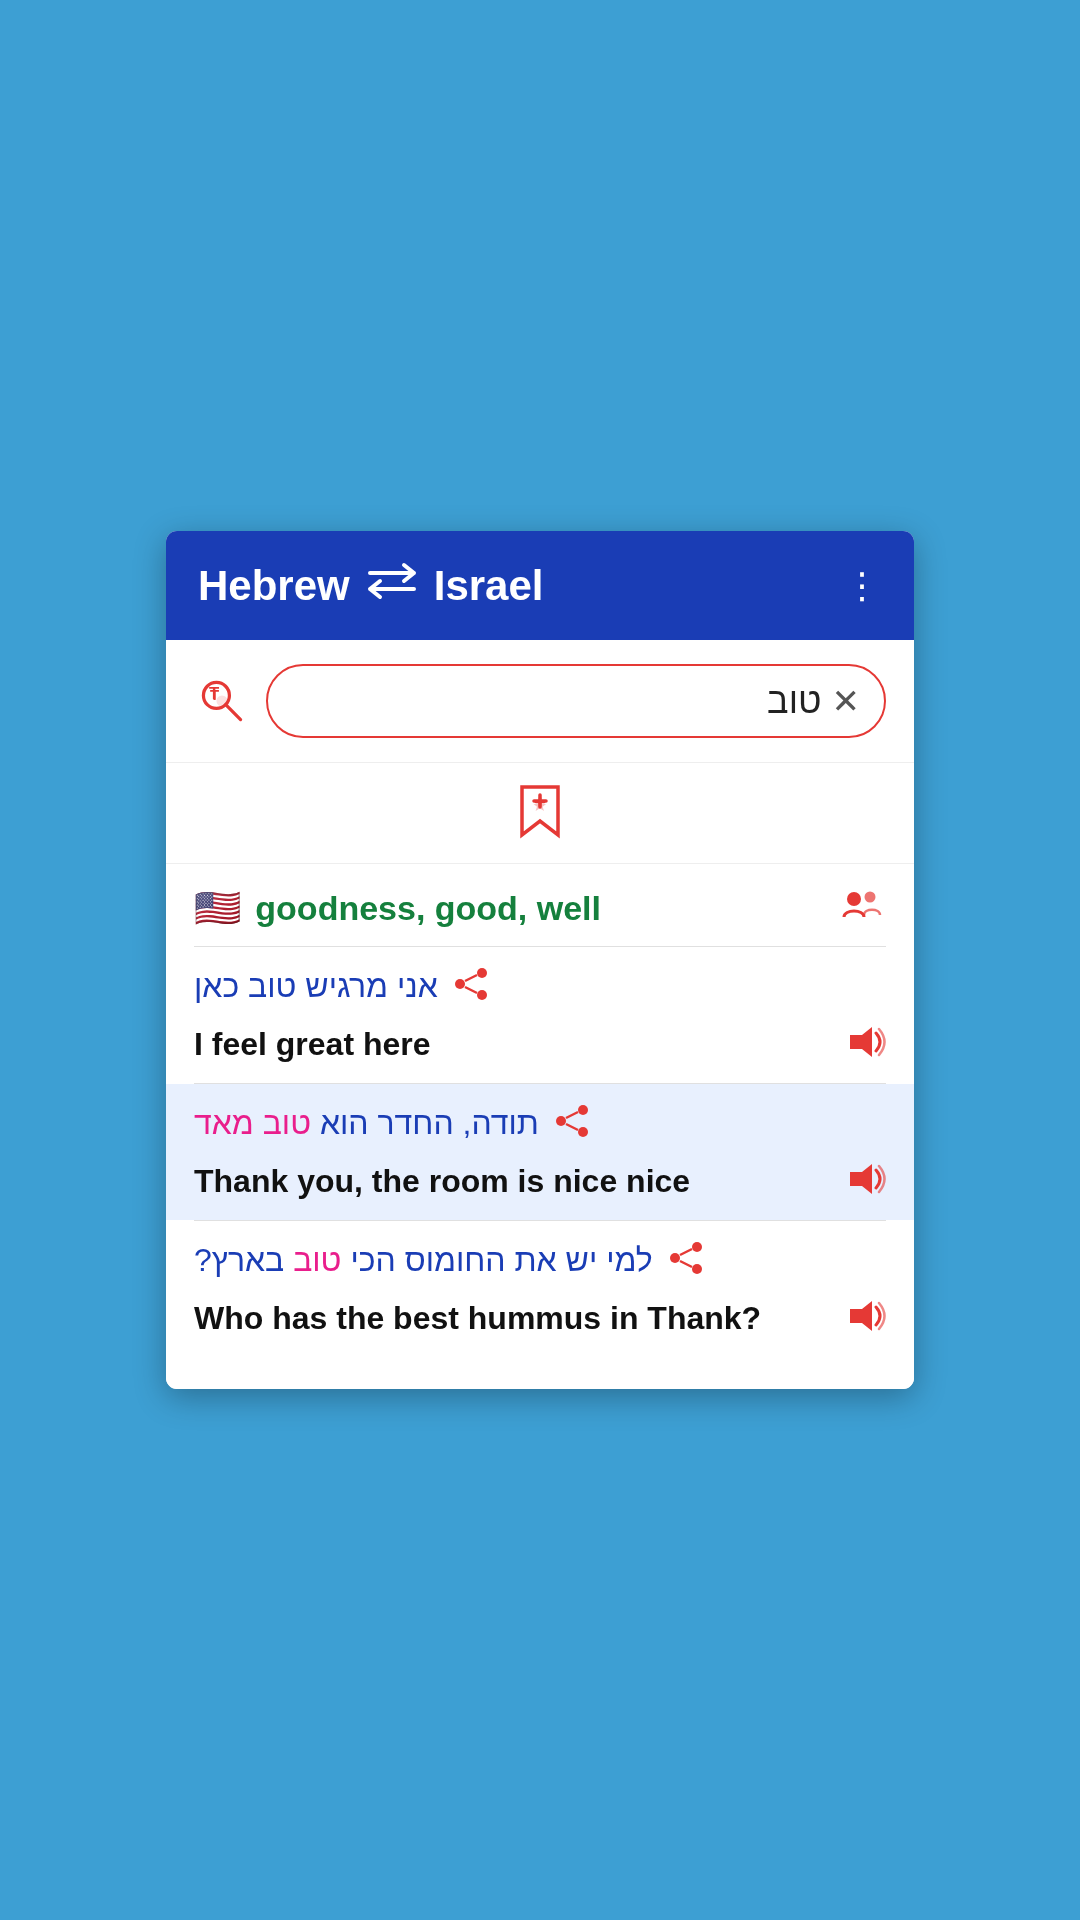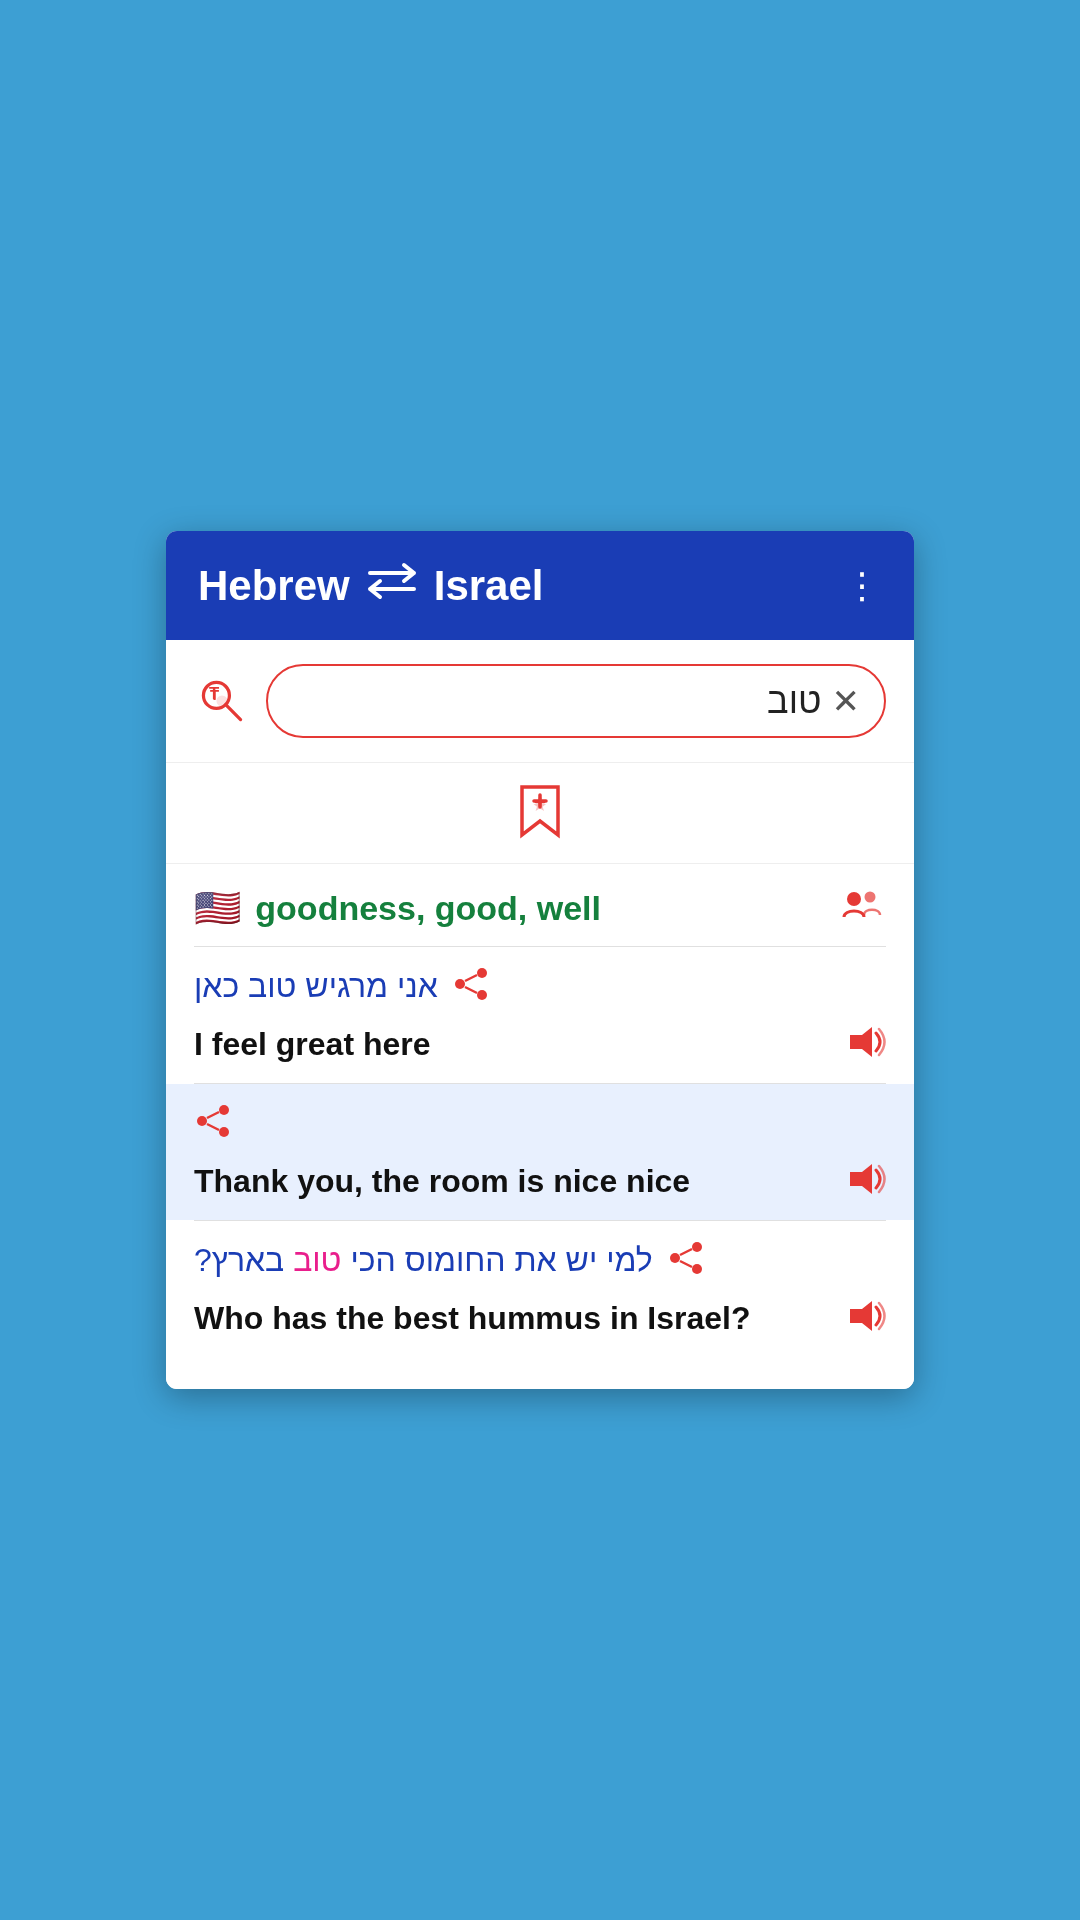--- a/index.html
+++ b/index.html
@@ -293,20 +293,23 @@
       <div class="phrase-hebrew">
         <div>
           <svg width="38" height="38" viewBox="0 0 38 38" fill="none">
             <circle cx="30" cy="8" r="5" fill="#e53935"></circle>
             <circle cx="8" cy="19" r="5" fill="#e53935"></circle>
             <circle cx="30" cy="30" r="5" fill="#e53935"></circle>
             <line x1="13" y1="16" x2="25" y2="10" stroke="#e53935" stroke-width="2.5"></line>
             <line x1="13" y1="22" x2="25" y2="28" stroke="#e53935" stroke-width="2.5"></line>
           </svg>
         </div>
+        <span class="phrase-hebrew-text">
+          תודה, החדר הוא <span class="highlight">טוב מאד</span>
+        </span>
       </div>
       <div class="phrase-english">
         <span class="phrase-english-text">Thank you, the room is nice nice</span>
         <div>
           <svg width="42" height="38" viewBox="0 0 42 38" fill="none">
             <polygon points="6,12 18,12 28,4 28,34 18,26 6,26" fill="#e53935"></polygon>
             <path d="M32 10 Q40 19 32 28" stroke="#e53935" stroke-width="3" fill="none" stroke-linecap="round"></path>
             <path d="M35 6 Q46 19 35 32" stroke="#e53935" stroke-width="2.5" fill="none" stroke-linecap="round" opacity="0.6"></path>
           </svg>
         </div>
@@ -324,21 +327,21 @@
             <circle cx="30" cy="30" r="5" fill="#e53935"></circle>
             <line x1="13" y1="16" x2="25" y2="10" stroke="#e53935" stroke-width="2.5"></line>
             <line x1="13" y1="22" x2="25" y2="28" stroke="#e53935" stroke-width="2.5"></line>
           </svg>
         </div>
         <span class="phrase-hebrew-text">
           למי יש את החומוס הכי <span class="highlight">טוב</span> בארץ?
         </span>
       </div>
       <div class="phrase-english">
-        <span class="phrase-english-text">Who has the best hummus in Israel?</span>
+        <span class="phrase-english-text">Who has the best hummus in Thank?</span>
         <div>
           <svg width="42" height="38" viewBox="0 0 42 38" fill="none">
             <polygon points="6,12 18,12 28,4 28,34 18,26 6,26" fill="#e53935"></polygon>
             <path d="M32 10 Q40 19 32 28" stroke="#e53935" stroke-width="3" fill="none" stroke-linecap="round"></path>
             <path d="M35 6 Q46 19 35 32" stroke="#e53935" stroke-width="2.5" fill="none" stroke-linecap="round" opacity="0.6"></path>
           </svg>
         </div>
       </div>
     </div>
 

